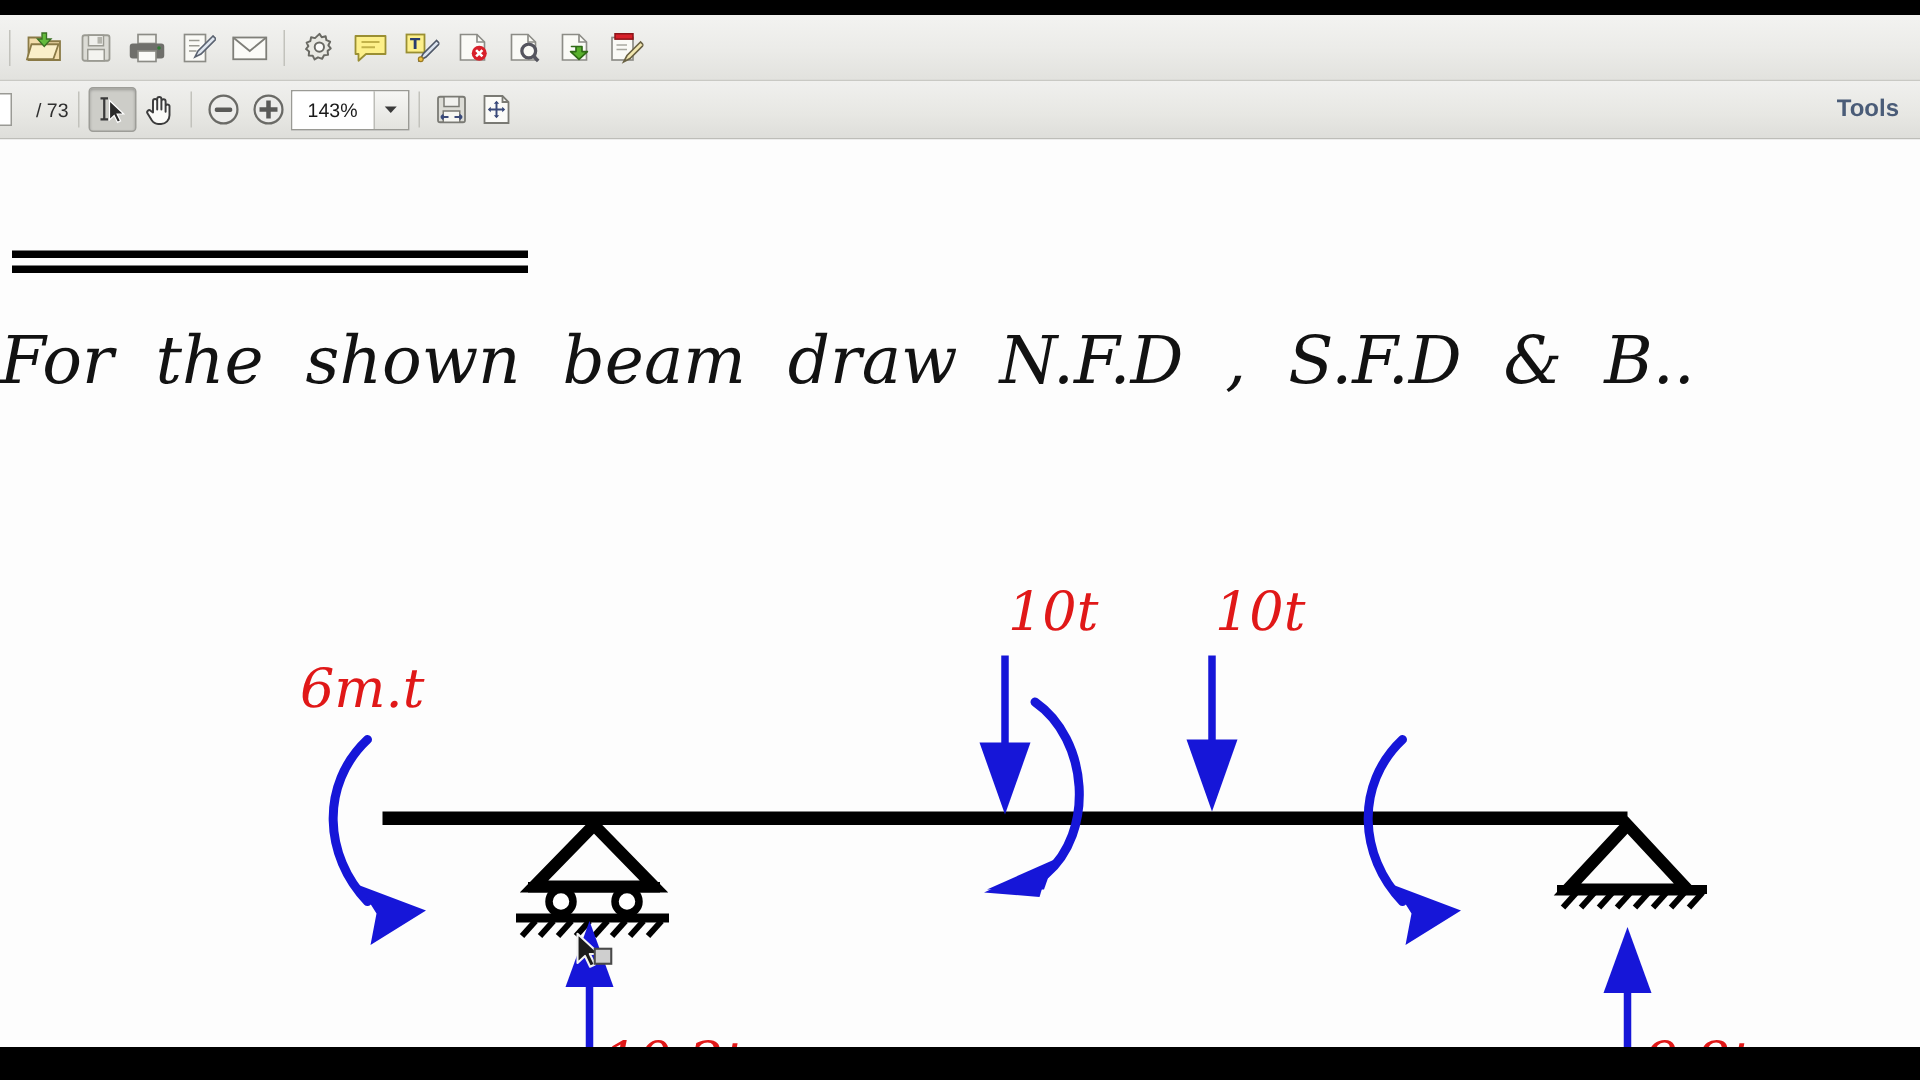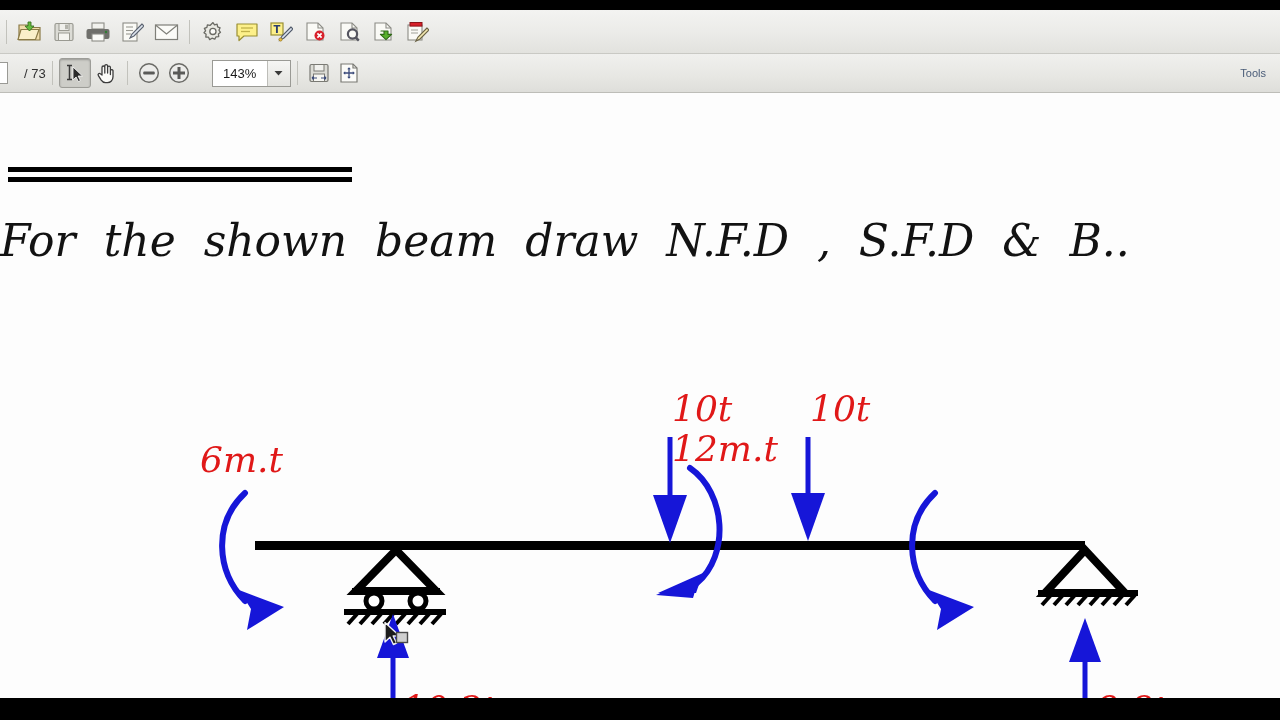--- a/index.html
+++ b/index.html
@@ -71,36 +71,36 @@
     display: flex; align-items: center; justify-content: center;
     border-radius: 3px;
   }
   .navbtn.pressed {
     background: #cdcdc8;
     border: 1px solid #9d9d98;
     box-shadow: inset 0 1px 2px rgba(0,0,0,.25);
   }
   #zoombox {
     display: flex; align-items: stretch; flex: none;
-    height: 25px; margin-left: 18px;
+    height: 25px; margin-left: 0;
     border: 1px solid #9a9a95; background: #fff;
   }
   #zoomvalue {
     width: 54px; display: flex; align-items: center; justify-content: center;
     font-size: 13px; color: #1a1a1a; background: #fff;
   }
   #zoomarrow {
     width: 22px; display: flex; align-items: center; justify-content: center;
     border-left: 1px solid #bdbdb8;
     background: linear-gradient(to bottom,#f6f6f4,#e3e3df);
   }
   #tools-label {
     position: absolute; right: 14px; top: 50%;
     transform: translateY(-50%);
-    font-size: 11px; font-weight: normal; color: #4a5c78;
+    font-size: 16px; font-weight: bold; color: #4a5c78;
   }
 
   
   #page {
     position: relative;
     width: 1280px; height: 607px;
     background: #fdfdfd;
     overflow: hidden;
   }
   #doc-title {
@@ -439,21 +439,20 @@
           <line x1="1078" y1="651" x2="1078" y2="667"></line>
 
           <line x1="1086" y1="659" x2="1152" y2="659" marker-start="url(#bluehead-sm)"></line>
         </g>
       </svg>
 
       <div class="lbl big" style="left:200px; top:346px;">6m.t</div>
 
       <div class="lbl big" style="left:672px; top:295px;">10t</div>
 
-      <div class="lbl big" style="left:672px; top:335px;">12m.t</div>
 
       <div class="lbl big" style="left:810px; top:295px;">10t</div>
 
 
       <div class="lbl big" style="left:402px; top:595px;">10.2t</div>
 
       <div class="lbl big" style="left:1096px; top:595px;">9.8t</div>
 
       <svg id="cursor" width="34" height="34" viewBox="0 0 34 34">
         <path d="M2 1.5 L2 21 L7 16.3 L10.4 23.5 L13.6 22 L10.2 15 L16.6 15 z" fill="#1b1b1b" stroke="#f2f2f2" stroke-width="1.4" stroke-linejoin="round"></path>

